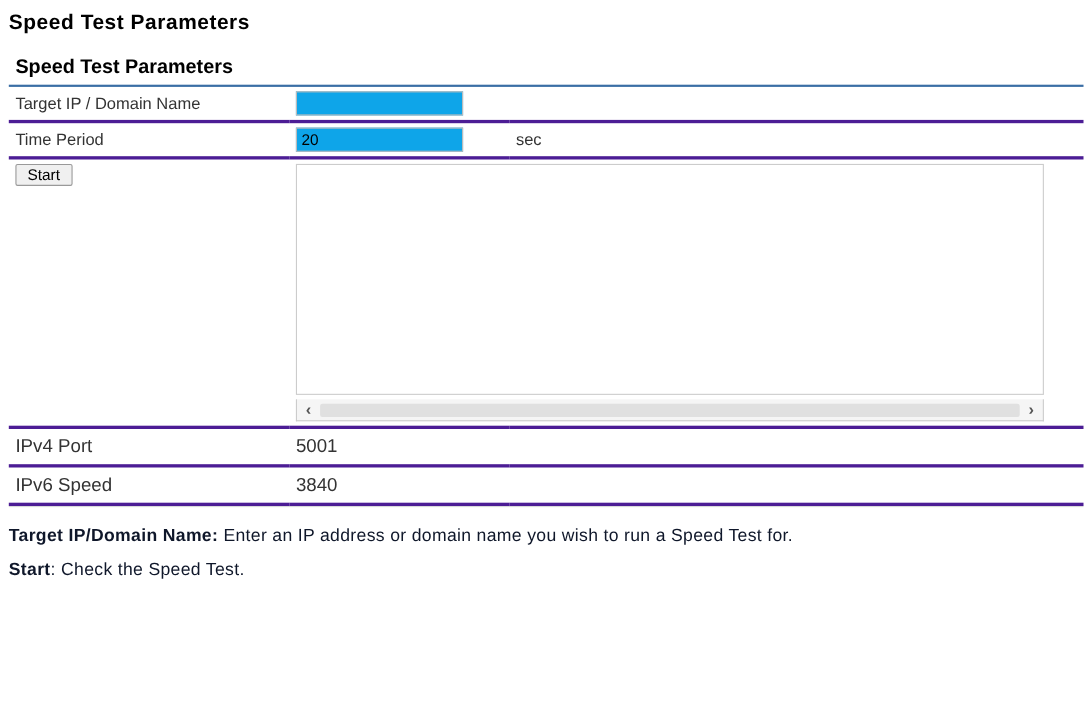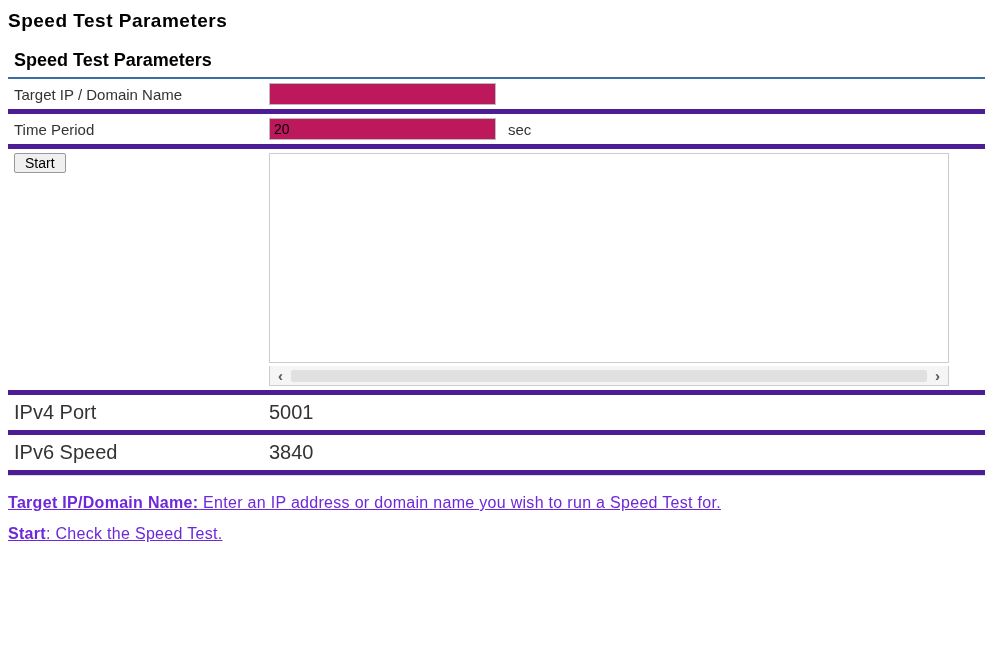--- a/index.html
+++ b/index.html
@@ -31,42 +31,42 @@
       font-weight: bold;
       color: #000;
       padding: 6px 6px 6px 6px;
       border-bottom: 2px solid #3a6ea5;
     }
     .form-table {
       width: 100%;
       border-collapse: collapse;
     }
     .form-table td {
-      border-bottom: 5px solid #4c1d95;
+      border-bottom: 3px solid #4c1d95;
       padding: 4px 6px;
       font-size: 15px;
       color: #333;
       vertical-align: middle;
       height: 30px;
     }
     .col-label {
       width: 255px;
     }
     .col-value {
       width: 200px;
     }
     .col-unit {
       font-size: 15px;
       color: #333;
     }
     .text-input {
-      width: 227px;
+      width: 152px;
       height: 22px;
       border: 1px solid #bbb;
-      background: #be185d;
+      background: #0ea5e9;
       font-size: 14px;
       padding: 1px 4px;
     }
     .start-row td {
       vertical-align: top;
       padding-top: 4px;
       padding-bottom: 4px;
     }
     .start-button {
       font-family: Arial, sans-serif;
@@ -112,35 +112,34 @@
       padding: 0 4px;
     }
     .scroll-track {
       flex: 1;
       height: 12px;
       background: #e0e0e0;
       margin: 0 4px;
       border-radius: 2px;
     }
     .port-row td {
-      font-size: 20px;
+      font-size: 17px;
       color: #333;
       padding: 6px;
     }
     .descriptions {
       margin-top: 10px;
     }
     .desc-line {
       font-family: Arial, sans-serif;
       font-size: 16px;
-      color: #6d28d9;
+      color: #0f172a;
       margin-bottom: 9px;
       letter-spacing: 0.3px;
       line-height: 1.35;
-      text-decoration: underline;
     }
     .desc-line .bold {
       font-weight: bold;
     }
   </style>
 </head>
 <body>
 
 <div class="page-heading">Speed Test Parameters</div>
 

